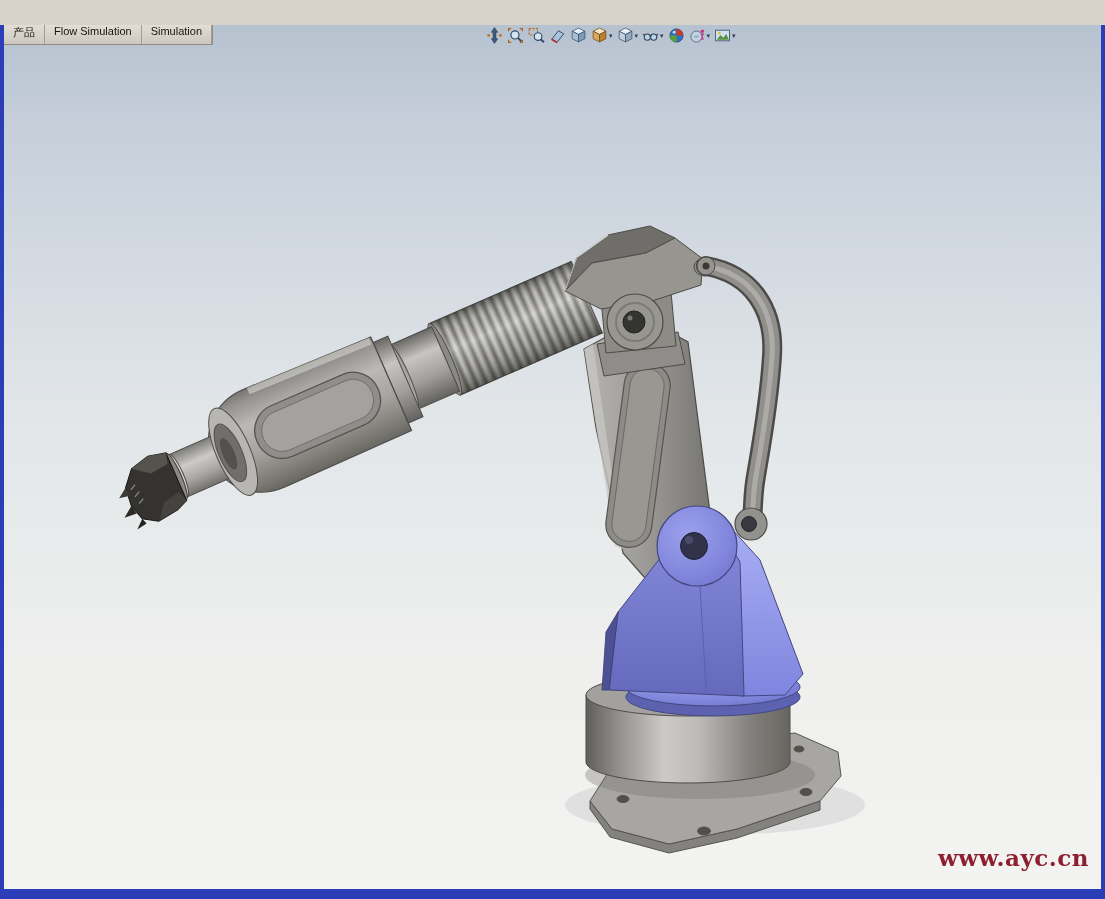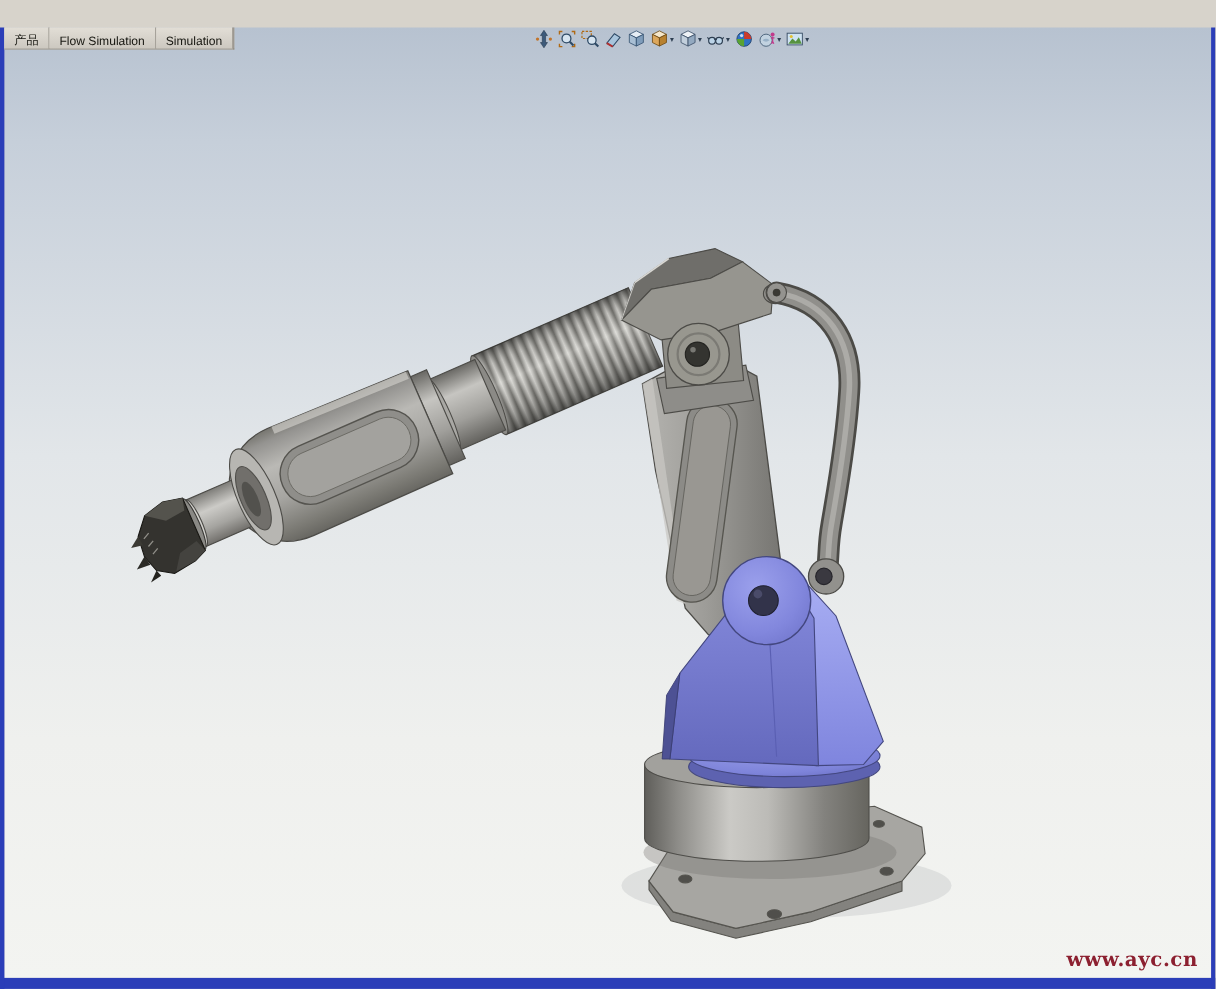--- a/index.html
+++ b/index.html
@@ -19,28 +19,28 @@
   .tb-sep{width:1px;height:24px;background:#b8b4ac;margin-top:3px}
 
   
   .viewport{position:absolute;top:25px;left:0;width:1105px;height:874px;box-sizing:border-box;
     border-left:4px solid #2b3eb8;border-right:4px solid #2b3eb8;border-bottom:10px solid #2b3eb8;
     background:linear-gradient(180deg,#b7c2d0 0%,#c6cfda 12%,#e2e6e9 45%,#eff0ee 75%,#f3f4f1 100%)}
   .model-svg{position:absolute;left:0;top:0;width:1097px;height:864px;z-index:1}
 
   
   .tab-strip{position:absolute;left:0;top:0;height:19px;display:flex;background:#d4d0c8;border-bottom:1px solid #8f8b83;border-right:1px solid #8f8b83;z-index:2}
-  .tab{display:flex;align-items:flex-end;padding:0 9px;font-size:11px;color:#15150f;border-right:1px solid #a19d95;background:linear-gradient(#e2ded6,#ccc8c0);white-space:nowrap}
+  .tab{display:flex;align-items:flex-start;padding:0 9px;font-size:11px;color:#15150f;border-right:1px solid #a19d95;background:linear-gradient(#e2ded6,#ccc8c0);white-space:nowrap}
 
   
   .headsup{position:absolute;left:482px;top:2px;display:flex;align-items:center;gap:4px;z-index:2}
   .hub{display:flex;align-items:center;gap:1px}
   .dd{font-size:7px;color:#2e3f52;font-style:normal}
 
-  .watermark{position:absolute;right:12px;bottom:6px;font-family:"DejaVu Serif",serif;font-weight:bold;font-size:18px;color:#8c2030;letter-spacing:.5px;z-index:2}
+  .watermark{position:absolute;right:12px;bottom:18px;font-family:"DejaVu Serif",serif;font-weight:bold;font-size:23px;color:#8c2030;letter-spacing:.5px;z-index:2}
 </style>
 </head>
 <body>
 
 <div class="app">
 
 
   <div class="viewport">
 
     <svg class="model-svg" viewBox="4 25 1097 864" xmlns="http://www.w3.org/2000/svg">

